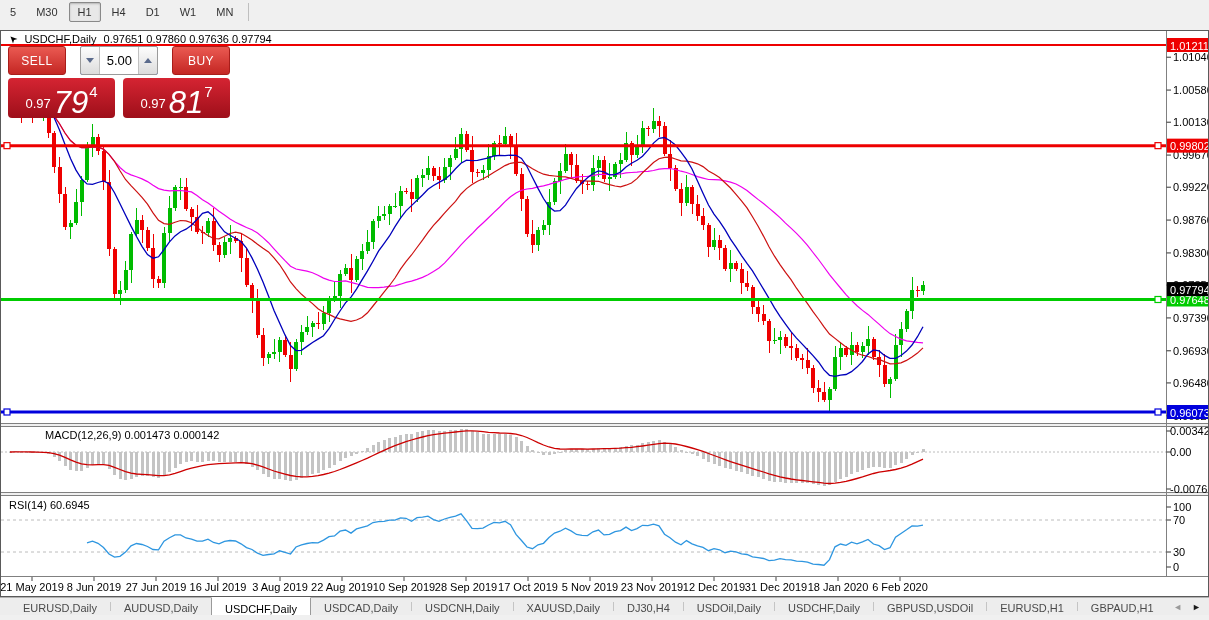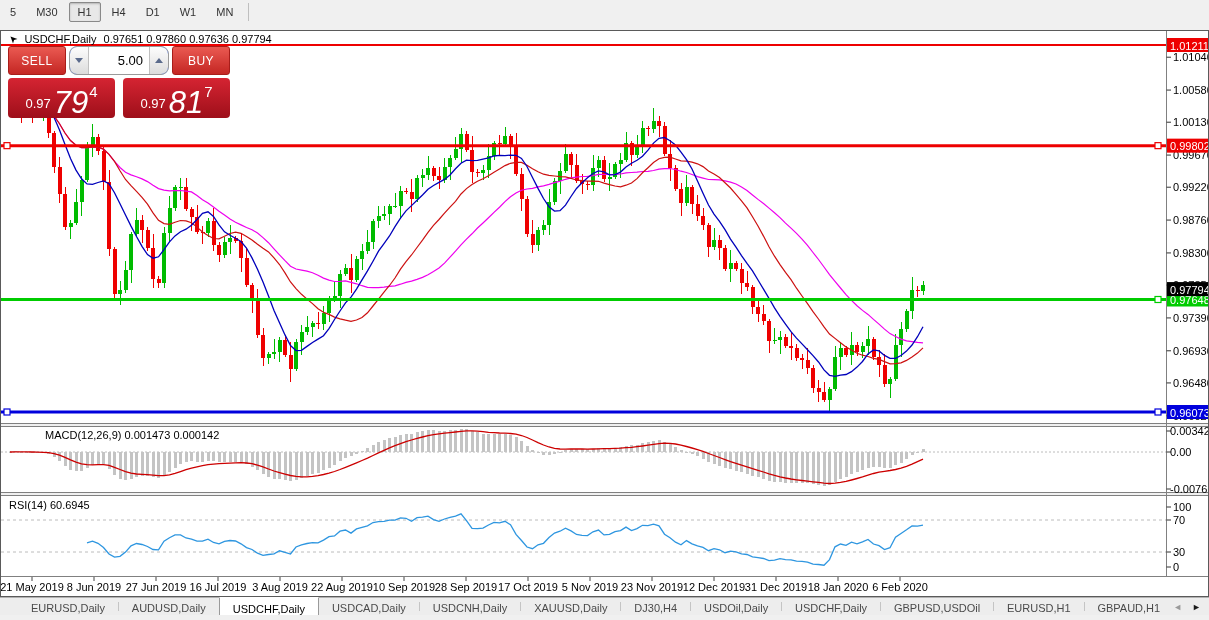--- a/index.html
+++ b/index.html
@@ -15,25 +15,25 @@
   .tf-sep{width:1px;height:18px;background:#bfbfbf;margin:0 5px;}
   
   #chart-svg{position:absolute;left:0;top:0;}
   svg text{font-family:"Liberation Sans",sans-serif;}
   
   #chart-title{position:absolute;left:9px;top:33px;font-size:11px;color:#000;
                display:flex;align-items:center;gap:7px;white-space:nowrap;}
   #chart-pointer{display:inline-block;font-size:10px;color:#000;transform:rotate(-135deg);line-height:1;}
   
   #trade-panel{position:absolute;left:8px;top:46px;width:222px;}
-  .tp-row1{display:flex;height:29px;gap:3px;}
+  .tp-row1{display:flex;height:29px;gap:14px;}
   .tp-btn{width:58px;color:#fff;font-size:12px;display:flex;align-items:center;
           justify-content:center;background:linear-gradient(#ea5a52,#c42623);
           border:1px solid #a81d1a;border-radius:3px;letter-spacing:.5px;}
-  .tp-spin{flex:1;display:flex;border:1px solid #9a9a9a;background:#1d4ed8;border-radius:8px;overflow:hidden;}
+  .tp-spin{flex:1;display:flex;border:1px solid #9a9a9a;background:#1d4ed8;border-radius:2px;overflow:hidden;}
   .sp-btn{width:19px;background:linear-gradient(#fdfdfd,#dcdcdc);display:flex;align-items:center;
           justify-content:center;border-right:1px solid #c0c0c0;}
   .sp-btn:last-child{border-right:none;border-left:1px solid #c0c0c0;}
   .arr{width:0;height:0;border-left:4px solid transparent;border-right:4px solid transparent;}
   .arr.dn{border-top:5px solid #5b6b8c;}
   .arr.up{border-bottom:5px solid #5b6b8c;}
   #vol-input{flex:1;border:none;outline:none;font-size:13px;text-align:right;padding:0 6px;
              font-family:"Liberation Sans",sans-serif;color:#000;min-width:0;}
   .tp-row2{display:flex;gap:8px;margin-top:3px;}
   .quote{flex:1;height:40px;background:linear-gradient(#d52432,#9e0f1a);border-radius:4px;
@@ -41,21 +41,21 @@
   .q-small{font-size:13px;margin-right:3px;margin-bottom:5px;line-height:1;}
   .q-big{font-size:31px;line-height:.82;font-style:italic;}
   .q-sup{font-size:15px;line-height:1;transform:translateY(-16px);margin-left:1px;}
   
   .ind-label{position:absolute;left:9px;font-size:11px;color:#000;white-space:nowrap;}
   #macd-label{top:429px;padding-left:36px;}
   #rsi-label{top:499px;}
   
   #tab-bar{position:absolute;left:0;top:597px;width:1209px;height:18px;background:#ededed;
            border-top:1px solid #b3b3b3;display:flex;align-items:stretch;font-size:11px;
-           color:#4a4a4a;padding-left:18px;}
+           color:#4a4a4a;padding-left:10px;}
   .tab{padding:4px 13px 0 13px;white-space:nowrap;}
   .tab.active{background:#fff;color:#000;border-left:1px solid #9a9a9a;border-right:1px solid #9a9a9a;
               border-top:1px solid #fff;margin-top:-1px;padding-top:5px;}
   .tab-sep{width:1px;background:#c4c4c4;margin:4px 0;}
   #tab-nav{margin-left:auto;display:flex;align-items:center;gap:10px;padding-right:8px;font-size:9px;}
   #tab-nav .nav-l{color:#9a9a9a;}
   #tab-nav .nav-r{color:#1a1a1a;}
 </style>
 </head>
 <body>

